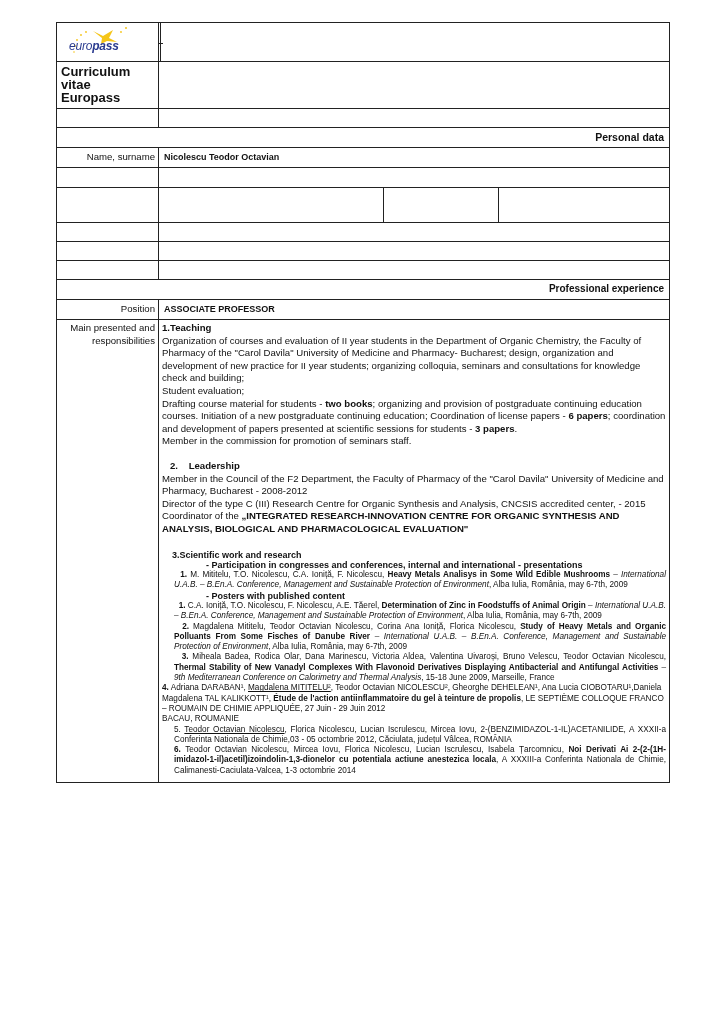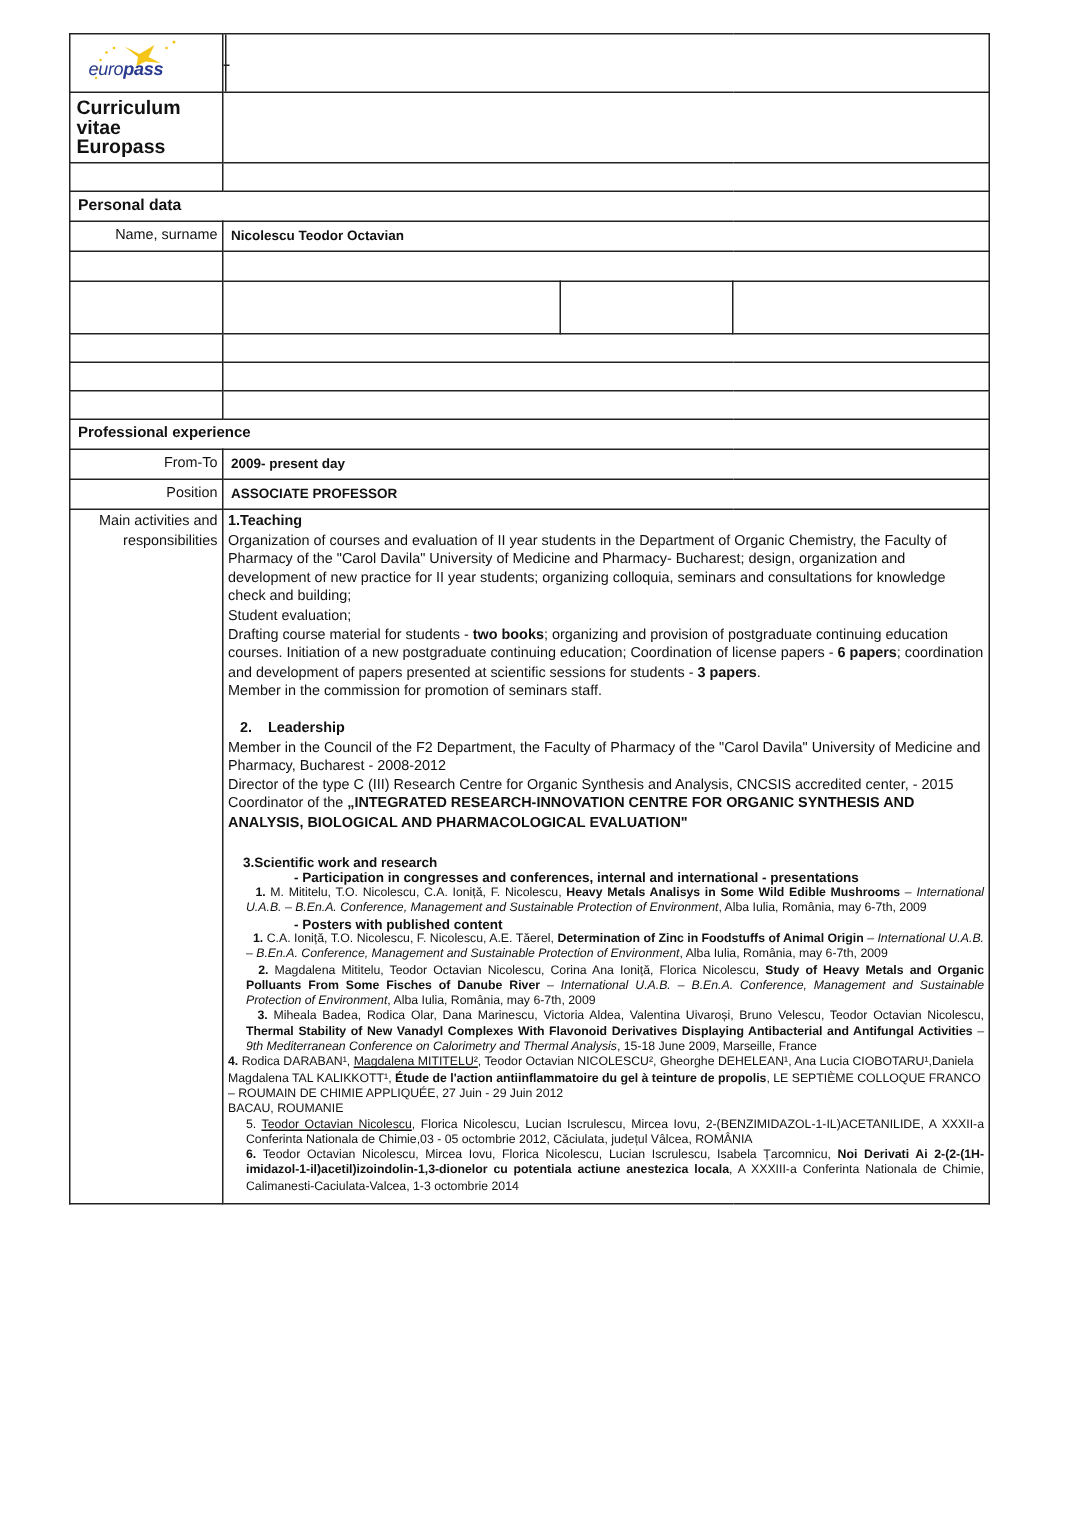--- a/index.html
+++ b/index.html
@@ -1,22 +1,22 @@
 <!DOCTYPE html>
 <html><head>
 <meta charset="utf-8">
 <style>
   html, body { margin: 0; padding: 0; background: #fff; }
   body { width: 724px; height: 1024px; position: relative; overflow: hidden;
          font-family: "Liberation Sans", sans-serif; color: #111; }
-  .page { position: absolute; left: 46px; top: 22px; width: 613px; }
+  .page { position: absolute; left: 56px; top: 22px; width: 613px; }
   table { border-collapse: collapse; width: 613px; table-layout: fixed; }
   td { border: 1.3px solid #222; padding: 0 5px; vertical-align: top; font-size: 9.6px; line-height: 12.6px; }
   .lc { width: 92px; text-align: right; padding-right: 3px; }
-  .hdr { text-align: left; font-weight: bold; font-size: 10.5px; height: 19px; vertical-align: middle; }
+  .hdr { text-align: right; font-weight: bold; font-size: 10.5px; height: 19px; vertical-align: middle; }
   .b { font-weight: bold; }
   .logo-cell { height: 38px; padding: 0; position: relative; }
   .logo { position: absolute; left: 12px; top: 3px; width: 80px; height: 32px; }
   .logo-text { position: absolute; left: 12px; top: 17px; font-size: 12px; color: #2a3b8f; font-style: italic; letter-spacing: -0.2px; }
   .logo-text .p { font-weight: bold; }
   .cv-title { font-weight: bold; font-size: 13px; line-height: 13px; text-align: left; padding: 3px 4px; height: 40px; }
   .small { font-size: 8.2px; line-height: 10.3px; }
   .just { text-align: justify; margin-left: 12px; }
   .u { text-decoration: underline; }
   .subh { font-weight: bold; padding-left: 44px; font-size: 9px; }
@@ -101,31 +101,27 @@
         </tr>
   <tr>
           <td style="height:18px"></td>
           <td colspan="3"></td>
         </tr>
 
   <tr>
           <td colspan="4" class="hdr" style="font-size:10px">Professional experience</td>
         </tr>
   <tr>
-    <td class="lc rowh">From-To</td>
-    <td colspan="3" class="rowh b" style="font-size:9px">2009- present day</td>
-  </tr>
-  <tr>
     <td class="lc rowh">Position</td>
     <td colspan="3" class="rowh b" style="font-size:9px">ASSOCIATE PROFESSOR</td>
   </tr>
 
   <tr>
     <td class="lc" style="padding-top:2px">
-      <div>Main activities and</div>
+      <div>Main presented and</div>
       <div>responsibilities</div>
     </td>
     <td colspan="3" style="padding:2px 3px 6px 3px">
       <div>
         <div class="sec">1.Teaching</div>
         <div>Organization of courses and evaluation of II year students in the Department of Organic Chemistry, the Faculty of Pharmacy of the "Carol Davila" University of Medicine and Pharmacy- Bucharest; design, organization and development of new practice for II year students; organizing colloquia, seminars and consultations for knowledge check and building;</div>
         <div>Student evaluation;</div>
         <div><span>Drafting course material for students - </span><b>two books</b><span>; organizing and provision of postgraduate continuing education courses. Initiation of a new postgraduate continuing education; Coordination of license papers - </span><b>6 papers</b><span>; coordination and development of papers presented at scientific sessions for students - </span><b>3 papers</b><span>.</span></div>
         <div>Member in the commission for promotion of seminars staff.</div>
       </div>
@@ -147,21 +143,21 @@
         <div class="just">
           &nbsp;&nbsp;<b>1.</b><span> C.A. Ioniță, T.O. Nicolescu, F. Nicolescu, A.E. Tăerel, </span><b>Determination of Zinc in Foodstuffs of Animal Origin</b><i> – International U.A.B. – B.En.A. Conference, Management and Sustainable Protection of Environment</i><span>, Alba Iulia, România, may 6-7th, 2009</span>
         </div>
         <div class="just">
           &nbsp;&nbsp;<b>2.</b><span> Magdalena Mititelu, Teodor Octavian Nicolescu, Corina Ana Ioniță, Florica Nicolescu, </span><b>Study of Heavy Metals and Organic Polluants From Some Fisches of Danube River</b><i> – International U.A.B. – B.En.A. Conference, Management and Sustainable Protection of Environment</i><span>, Alba Iulia, România, may 6-7th, 2009</span>
         </div>
         <div class="just">
           &nbsp;&nbsp;<b>3.</b><span> Miheala Badea, Rodica Olar, Dana Marinescu, Victoria Aldea, Valentina Uivaroși, Bruno Velescu, Teodor Octavian Nicolescu, </span><b>Thermal Stability of New Vanadyl Complexes With Flavonoid Derivatives Displaying Antibacterial and Antifungal Activities</b><i> – 9th Mediterranean Conference on Calorimetry and Thermal Analysis</i><span>, 15-18 June 2009, Marseille, France</span>
         </div>
         <div>
-          <b>4.</b><span> Rodica DARABAN¹, </span><span class="u">Magdalena MITITELU²</span><span>, Teodor Octavian NICOLESCU², Gheorghe DEHELEAN¹, Ana Lucia CIOBOTARU¹,Daniela Magdalena TAL KALIKKOTT¹, </span><b>Étude de l'action antiinflammatoire du gel à teinture de propolis</b><span>, LE SEPTIÈME COLLOQUE FRANCO – ROUMAIN DE CHIMIE APPLIQUÉE, 27 Juin - 29 Juin 2012</span>
+          <b>4.</b><span> Adriana DARABAN¹, </span><span class="u">Magdalena MITITELU²</span><span>, Teodor Octavian NICOLESCU², Gheorghe DEHELEAN¹, Ana Lucia CIOBOTARU¹,Daniela Magdalena TAL KALIKKOTT¹, </span><b>Étude de l'action antiinflammatoire du gel à teinture de propolis</b><span>, LE SEPTIÈME COLLOQUE FRANCO – ROUMAIN DE CHIMIE APPLIQUÉE, 27 Juin - 29 Juin 2012</span>
           <div>BACAU, ROUMANIE</div>
         </div>
         <div class="just">
           <span>5. </span><span class="u">Teodor Octavian Nicolescu</span><span>, Florica Nicolescu, Lucian Iscrulescu, Mircea Iovu, 2-(BENZIMIDAZOL-1-IL)ACETANILIDE, A XXXII-a Conferinta Nationala de Chimie,03 - 05 octombrie 2012, Căciulata, județul Vâlcea, ROMÂNIA</span>
         </div>
         <div class="just">
           <b>6.</b><span> Teodor Octavian Nicolescu, Mircea Iovu, Florica Nicolescu, Lucian Iscrulescu, Isabela Țarcomnicu, </span><b>Noi Derivati Ai 2-(2-(1H-imidazol-1-il)acetil)izoindolin-1,3-dionelor cu potentiala actiune anestezica locala</b><span>, A XXXIII-a Conferinta Nationala de Chimie, Calimanesti-Caciulata-Valcea, 1-3 octombrie 2014</span>
         </div>
       </div>
     </td>

